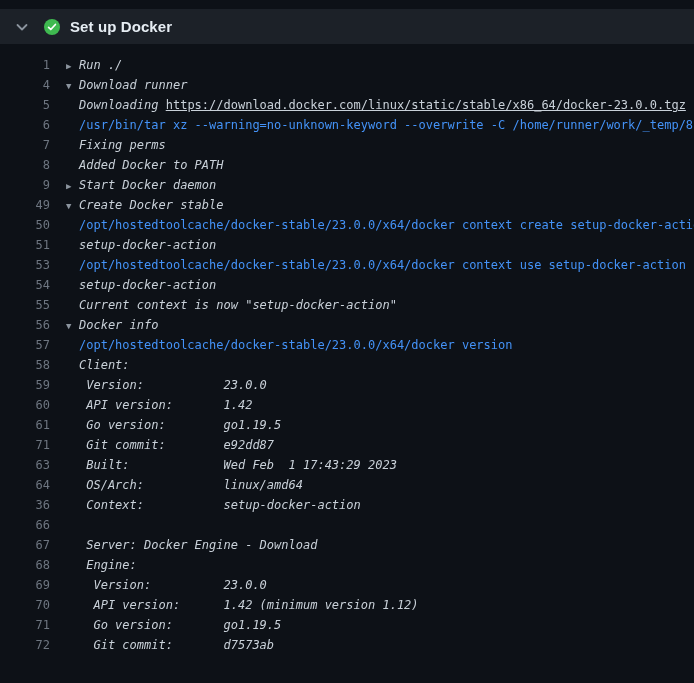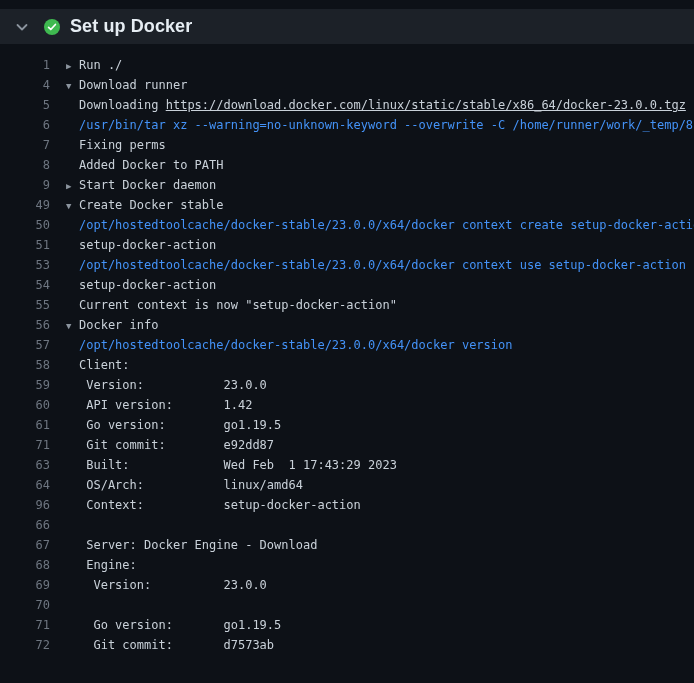--- a/index.html
+++ b/index.html
@@ -27,21 +27,21 @@
     display: flex; align-items: center; justify-content: center;
     margin-right: 14px;
   }
   .status-wrap {
     width: 16px; height: 16px;
     display: flex; align-items: center; justify-content: center;
     margin-right: 10px;
   }
   .step-title {
     font-family: "Liberation Sans", sans-serif;
-    font-size: 18px;
+    font-size: 15px;
     font-weight: 700;
     color: #e6edf3;
     letter-spacing: 0.1px;
   }
   
   .log-area {
     padding-top: 11px;
     font-size: 12px;
     line-height: 20px;
   }
@@ -64,21 +64,21 @@
     padding-left: 16px;
     color: #c9d1d9;
   }
   .arrow-slot {
     display: inline-block;
     width: 13px;
     font-size: 9px;
     color: #8b949e;
     cursor: pointer;
   }
-  .part-default { color: #c9d1d9; }
+  .part-default { color: #c9d1d9; font-style: italic; }
   .part-command { color: #4493f8; }
   .part-link {
     color: #c9d1d9;
     text-decoration: underline;
     cursor: pointer;
     text-align: center;
   }
 </style>
 </head>
 <body>
@@ -116,23 +116,23 @@
       <div class="log-line"><span class="ln">55</span><span class="content"><span class="arrow-slot"></span><span class="part-default">Current context is now "setup-docker-action"</span></span></div>
       <div class="log-line"><span class="ln">56</span><span class="content"><span class="arrow-slot">▼</span><span class="part-default">Docker info</span></span></div>
       <div class="log-line"><span class="ln">57</span><span class="content"><span class="arrow-slot"></span><span class="part-command">/opt/hostedtoolcache/docker-stable/23.0.0/x64/docker version</span></span></div>
       <div class="log-line"><span class="ln">58</span><span class="content"><span class="arrow-slot"></span><span class="part-default">Client:</span></span></div>
       <div class="log-line"><span class="ln">59</span><span class="content"><span class="arrow-slot"></span><span class="part-default"> Version:           23.0.0</span></span></div>
       <div class="log-line"><span class="ln">60</span><span class="content"><span class="arrow-slot"></span><span class="part-default"> API version:       1.42</span></span></div>
       <div class="log-line"><span class="ln">61</span><span class="content"><span class="arrow-slot"></span><span class="part-default"> Go version:        go1.19.5</span></span></div>
       <div class="log-line"><span class="ln">71</span><span class="content"><span class="arrow-slot"></span><span class="part-default"> Git commit:        e92dd87</span></span></div>
       <div class="log-line"><span class="ln">63</span><span class="content"><span class="arrow-slot"></span><span class="part-default"> Built:             Wed Feb  1 17:43:29 2023</span></span></div>
       <div class="log-line"><span class="ln">64</span><span class="content"><span class="arrow-slot"></span><span class="part-default"> OS/Arch:           linux/amd64</span></span></div>
-      <div class="log-line"><span class="ln">96</span><span class="content"><span class="arrow-slot"></span><span class="part-default"> Context:           setup-docker-action</span></span></div>
+      <div class="log-line"><span class="ln">36</span><span class="content"><span class="arrow-slot"></span><span class="part-default"> Context:           setup-docker-action</span></span></div>
       <div class="log-line"><span class="ln">66</span><span class="content"><span class="arrow-slot"></span></span></div>
       <div class="log-line"><span class="ln">67</span><span class="content"><span class="arrow-slot"></span><span class="part-default"> Server: Docker Engine - Download</span></span></div>
       <div class="log-line"><span class="ln">68</span><span class="content"><span class="arrow-slot"></span><span class="part-default"> Engine:</span></span></div>
       <div class="log-line"><span class="ln">69</span><span class="content"><span class="arrow-slot"></span><span class="part-default">  Version:          23.0.0</span></span></div>
-      <div class="log-line"><span class="ln">70</span></div>
+      <div class="log-line"><span class="ln">70</span><span class="content"><span class="arrow-slot"></span><span class="part-default">  API version:      1.42 (minimum version 1.12)</span></span></div>
       <div class="log-line"><span class="ln">71</span><span class="content"><span class="arrow-slot"></span><span class="part-default">  Go version:       go1.19.5</span></span></div>
       <div class="log-line"><span class="ln">72</span><span class="content"><span class="arrow-slot"></span><span class="part-default">  Git commit:       d7573ab</span></span></div>
     </div>
 
 </div>
 
 </body></html>

